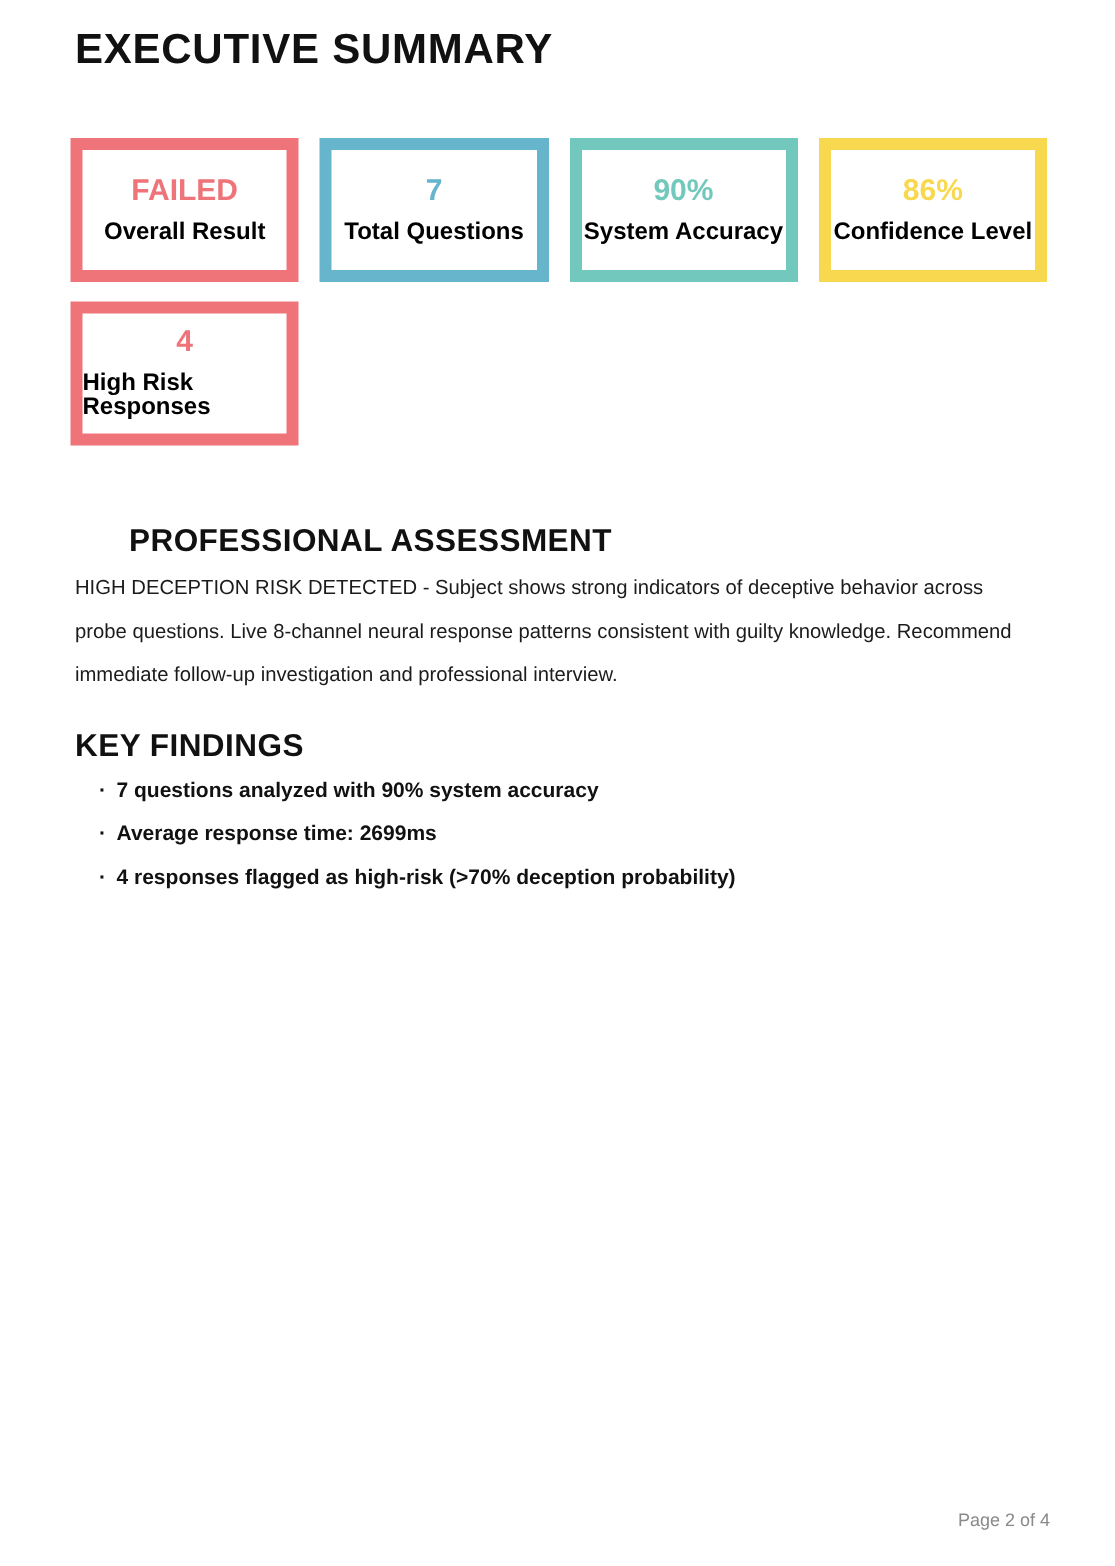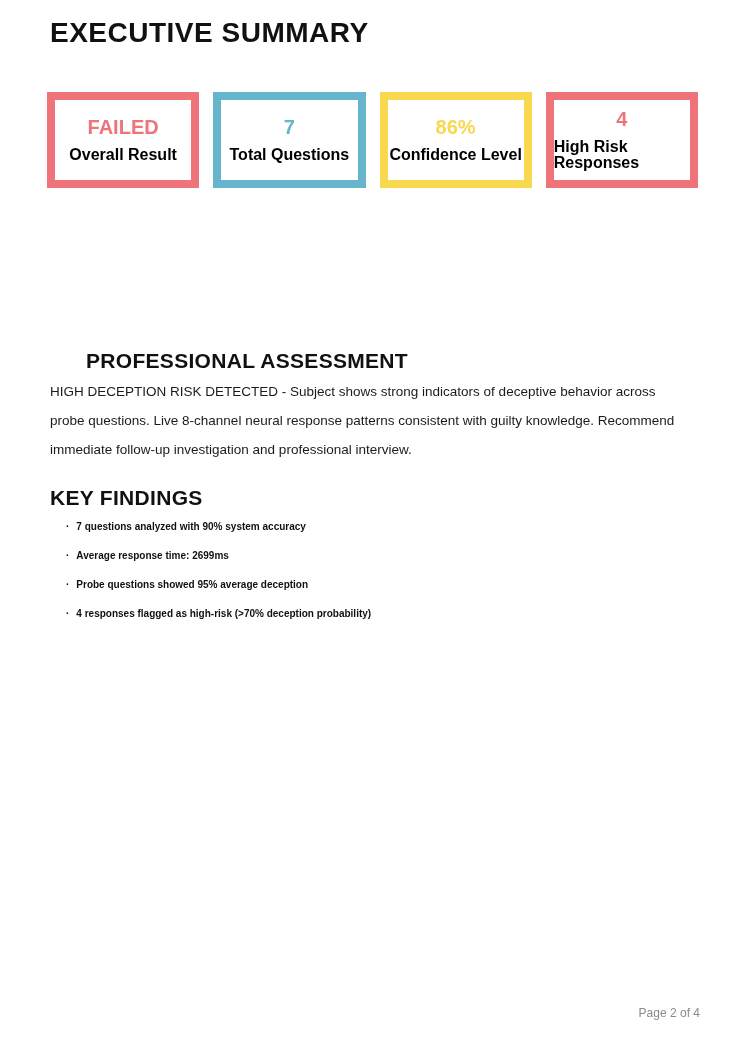--- a/index.html
+++ b/index.html
@@ -88,21 +88,21 @@
   }
   .findings-list {
     position: absolute;
     left: 66px;
     top: 512px;
     list-style: none;
     margin: 0;
     padding: 0;
   }
   .findings-list li {
-    font-size: 10px;
+    font-size: 14px;
     font-weight: bold;
     line-height: 29px;
     color: #111111;
     white-space: nowrap;
   }
   .bullet {
     display: inline-block;
     margin-right: 7px;
   }
   .page-footer {
@@ -120,34 +120,37 @@
 
 <div class="cards-grid">
   <div class="stat-card card-red">
     <div class="stat-value">FAILED</div>
     <div class="stat-label">Overall Result</div>
   </div>
   <div class="stat-card card-blue">
     <div class="stat-value">7</div>
     <div class="stat-label">Total Questions</div>
   </div>
+  <div class="stat-card card-teal">
+    <div class="stat-value">90%</div>
+    <div class="stat-label">System Accuracy</div>
+  </div>
   <div class="stat-card card-yellow">
     <div class="stat-value">86%</div>
     <div class="stat-label">Confidence Level</div>
   </div>
   <div class="stat-card card-red">
     <div class="stat-value">4</div>
     <div class="stat-label">High Risk Responses</div>
   </div>
 </div>
 
 <div id="assessment-heading" class="section-heading">PROFESSIONAL ASSESSMENT</div>
 <div class="assessment-body">HIGH DECEPTION RISK DETECTED - Subject shows strong indicators of deceptive behavior across probe questions. Live 8-channel neural response patterns consistent with guilty knowledge. Recommend immediate follow-up investigation and professional interview.</div>
 
 <div id="findings-heading" class="section-heading">KEY FINDINGS</div>
 <ul class="findings-list">
   <li><span class="bullet">·</span><span>7 questions analyzed with 90% system accuracy</span></li>
   <li><span class="bullet">·</span><span>Average response time: 2699ms</span></li>
-  <li><span class="bullet">·</span><span>Probe questions showed 95% average deception</span></li>
   <li><span class="bullet">·</span><span>4 responses flagged as high-risk (&gt;70% deception probability)</span></li>
 </ul>
 
 <div class="page-footer">Page 2 of 4</div>
 
 </body></html>

